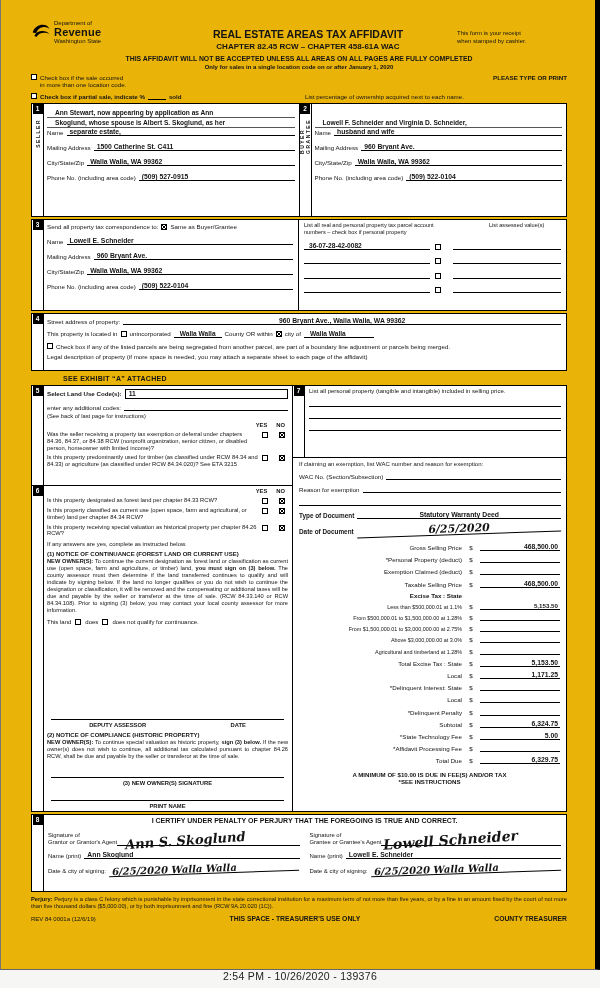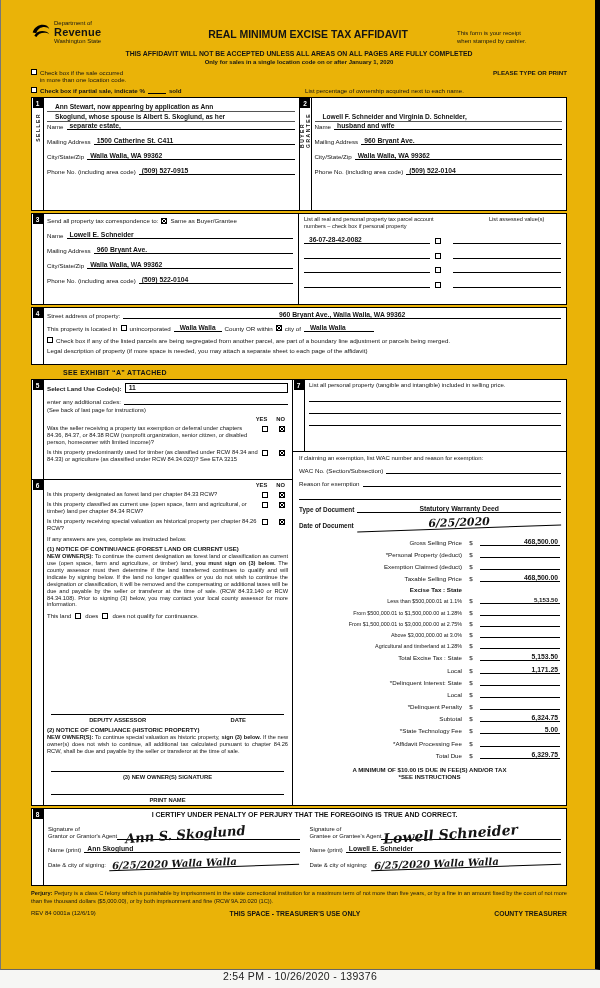--- a/index.html
+++ b/index.html
@@ -154,21 +154,22 @@
           <path d="M4 19 C 8 11, 19 12.5, 22 17 C 17.5 14, 9 15, 6.5 20.5 Z" fill="#000"></path>
         </svg>
       </span>
       <span class="logo-text">
         <span class="l1" style="display:block">Department of</span>
         <span class="l2" style="display:block">Revenue</span>
         <span class="l3" style="display:block">Washington State</span>
       </span>
     </div>
     <div class="title-block">
-      <div class="title">REAL MINIMUM EXCISE TAX AFFIDAVIT</div>
+      <div class="title">REAL ESTATE AREAS TAX AFFIDAVIT</div>
+      <div class="chapter">CHAPTER 82.45 RCW – CHAPTER 458-61A WAC</div>
     </div>
     <div class="receipt">
       <span style="display:block">This form is your receipt</span>
       <span style="display:block">when stamped by cashier.</span>
     </div>
   </div>
   <div class="warning">THIS AFFIDAVIT WILL NOT BE ACCEPTED UNLESS ALL AREAS ON ALL PAGES ARE FULLY COMPLETED</div>
   <div class="single-loc">Only for sales in a single location code on or after January 1, 2020</div>
 
   <div class="hdr-row">

